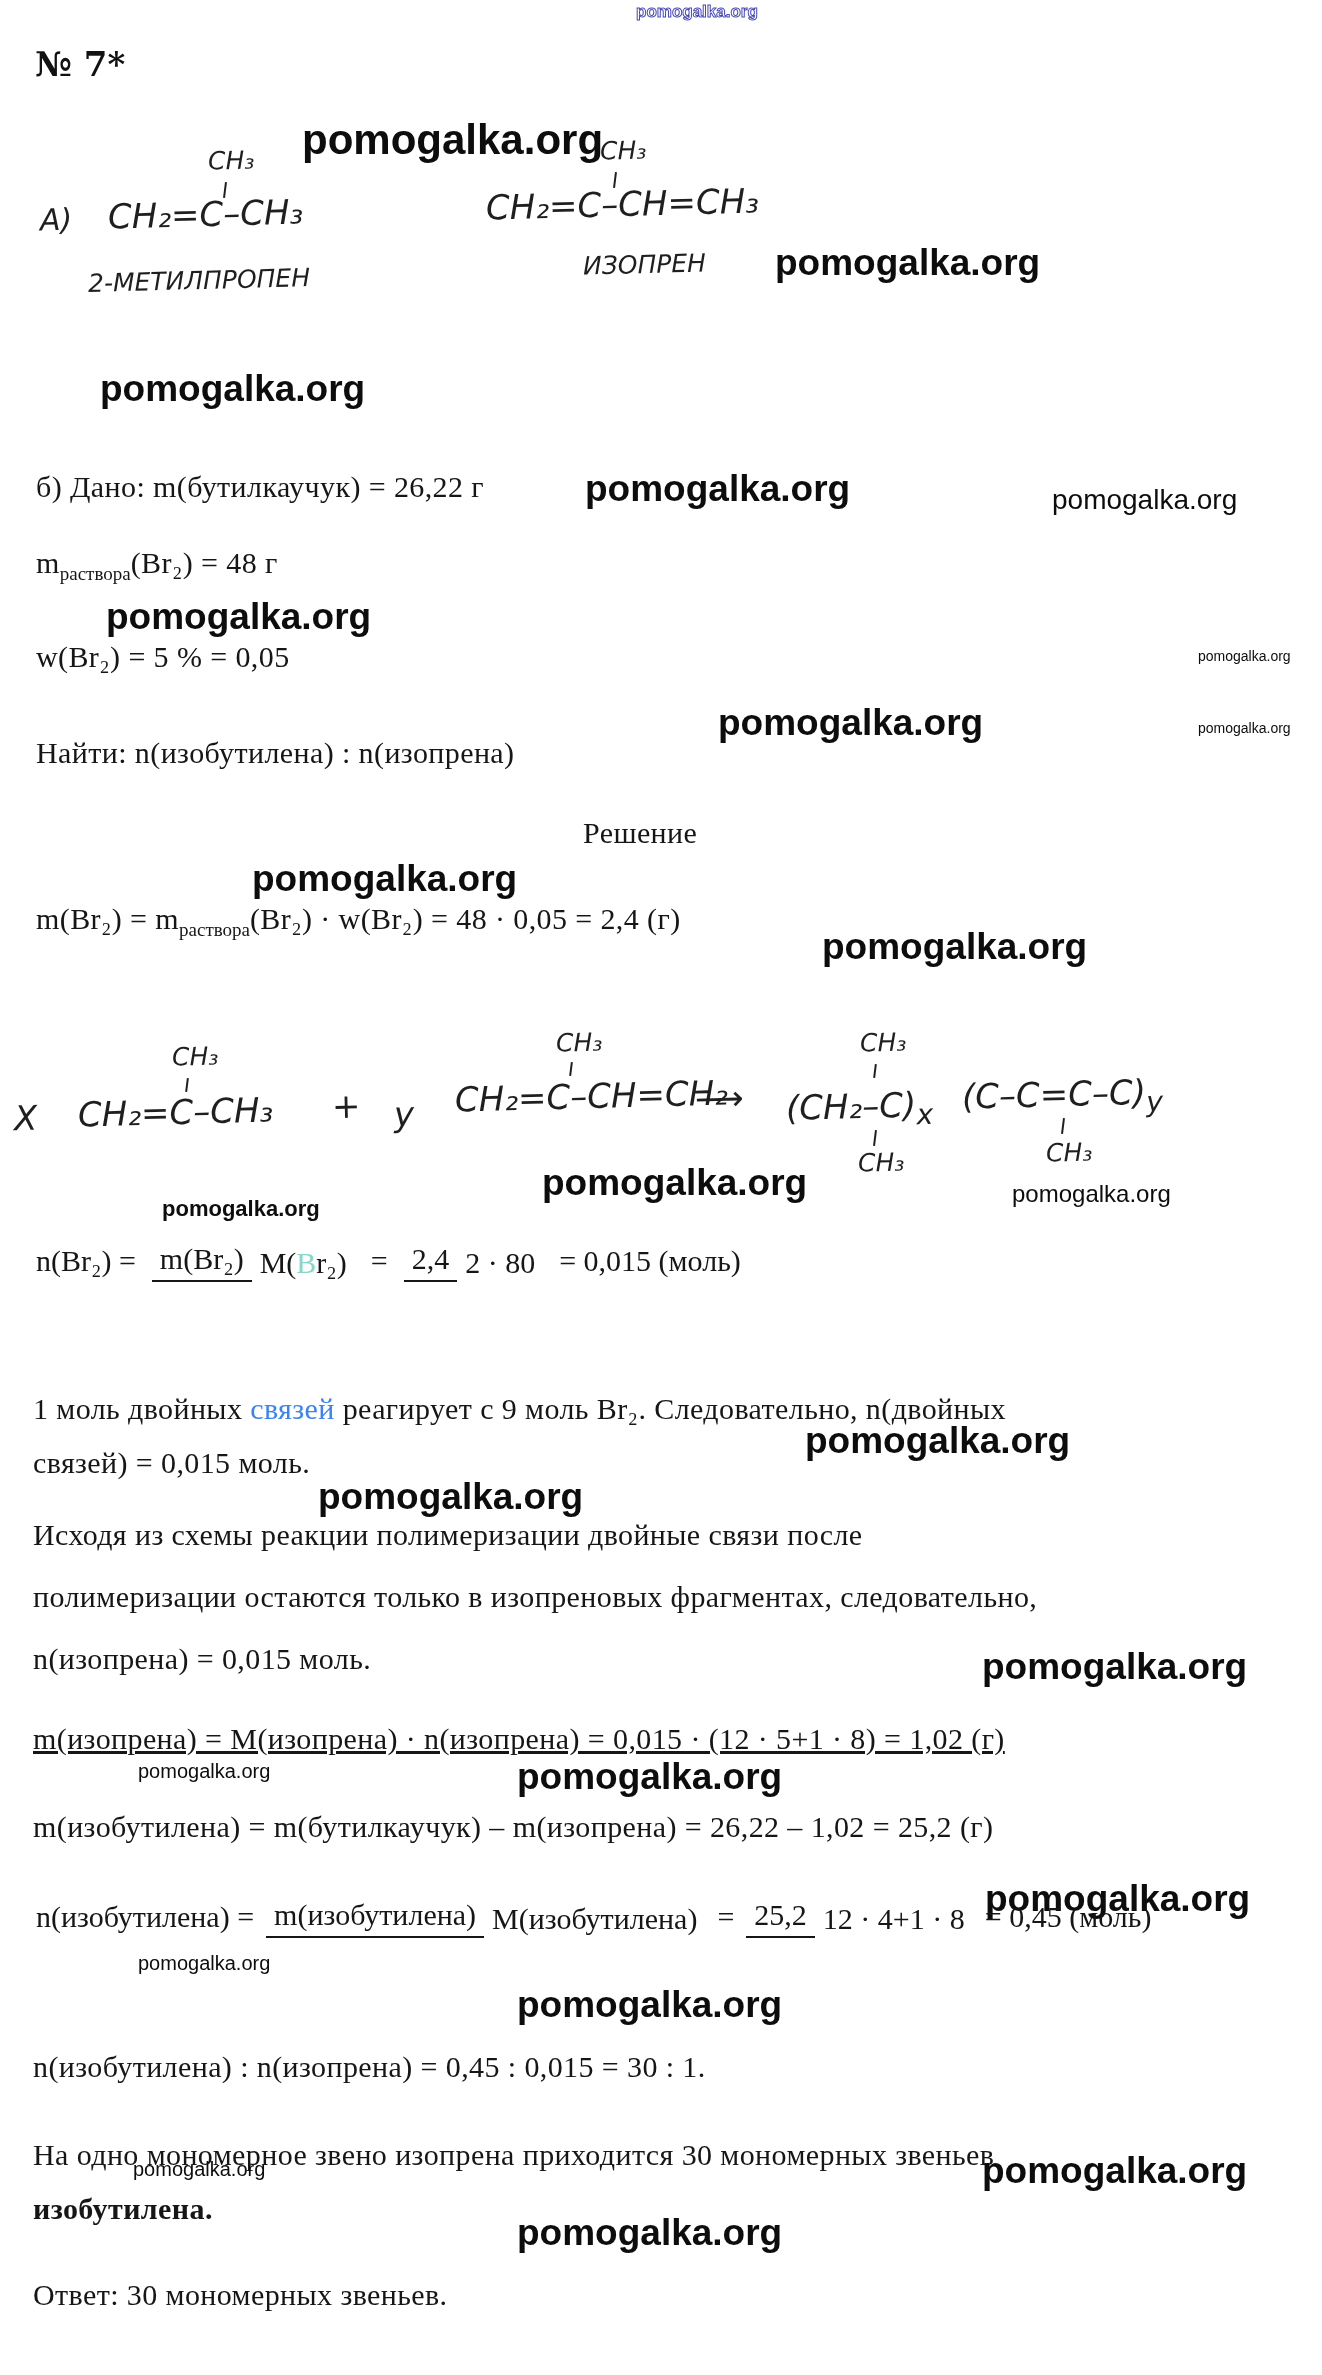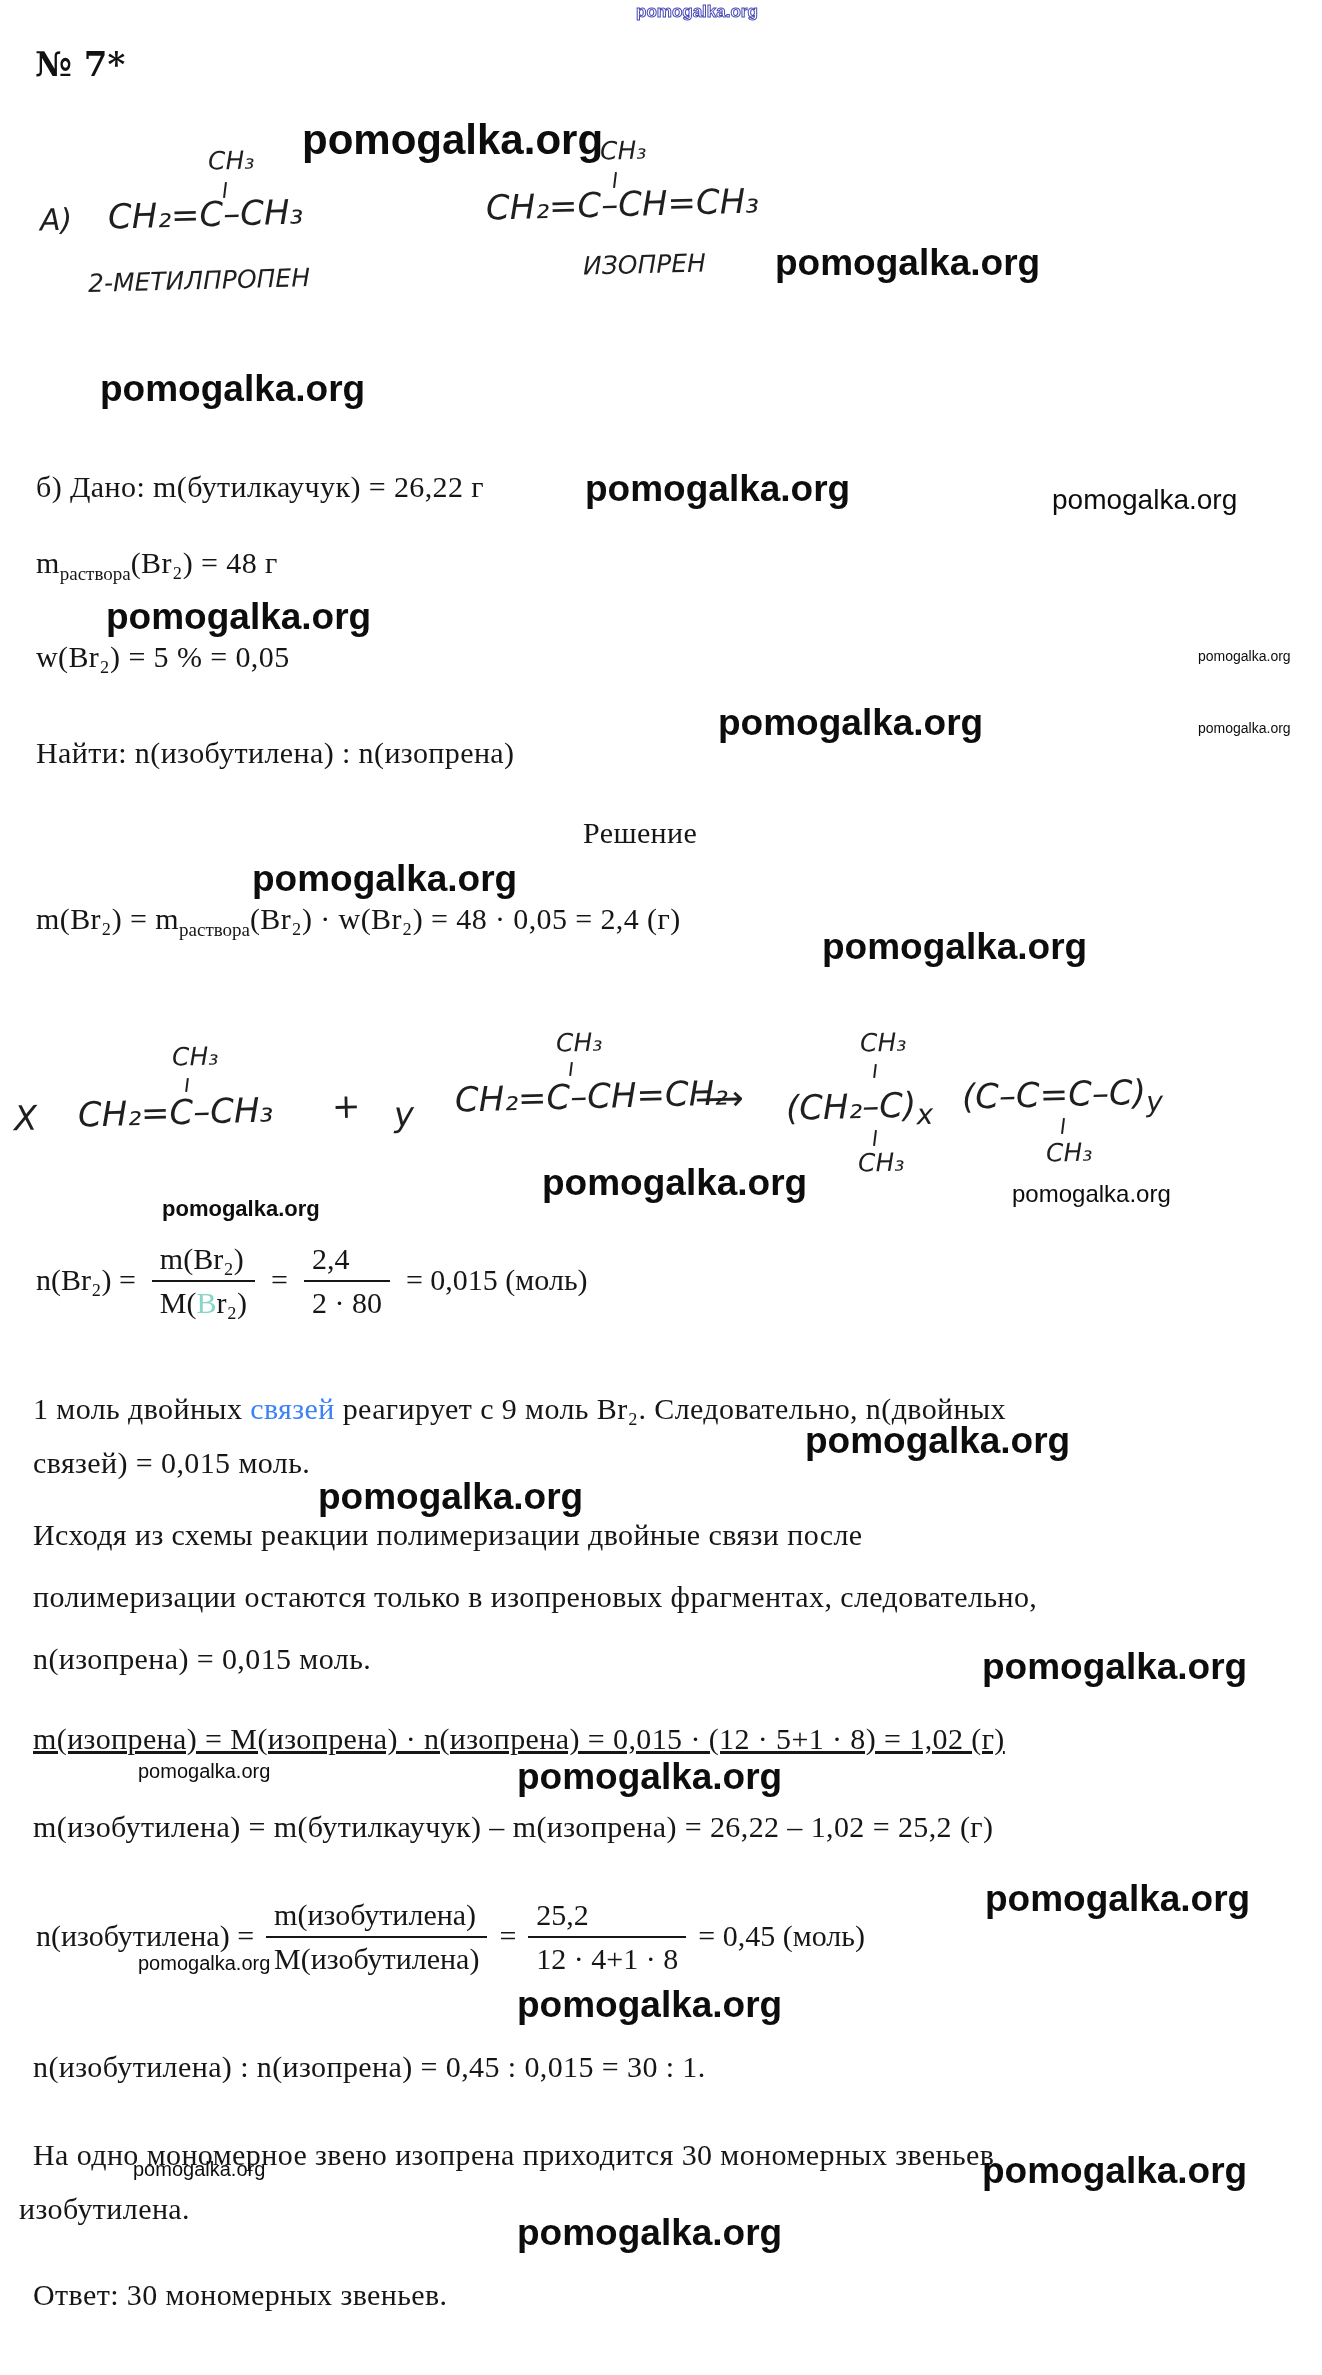--- a/index.html
+++ b/index.html
@@ -33,21 +33,21 @@
   .h26{font-size:25px;}
   .tick{position:absolute;width:2px;background:#1f1f1f;transform:rotate(7deg);}
 
   
   .heading{position:absolute;font-family:"DejaVu Serif",serif;font-weight:700;
            font-size:34px;color:#111;white-space:nowrap;}
 
   
   .frow{position:absolute;display:flex;align-items:center;gap:12px;
         font-family:"Liberation Serif",serif;font-size:30px;color:#161616;white-space:nowrap;}
-  .frac{display:inline-flex;flex-direction:column;}
+  .frac{display:inline-flex;flex-direction:row;align-items:center;}
   .frac .num{padding:2px 8px 4px 8px;border-bottom:2px solid #161616;}
   .frac .den{padding:4px 8px 0 8px;}
 </style>
 </head>
 <body>
 
 <div id="page">
 
   <div class="wm wm-outline" style="left:596px;top:2px;">pomogalka.org</div>
 
@@ -159,18 +159,18 @@
     <span>= 0,45 (моль)</span>
   </div>
   <div class="wm wm-s20" style="left:98px;top:1952px;">pomogalka.org</div>
   <div class="wm wm-b" style="left:477px;top:1984px;">pomogalka.org</div>
 
   <div class="tline" style="left:33px;top:2050px;">n(изобутилена) : n(изопрена) = 0,45 : 0,015 = 30 : 1.</div>
 
   <div class="tline" style="left:33px;top:2138px;">На одно мономерное звено изопрена приходится 30 мономерных звеньев</div>
   <div class="wm wm-s20" style="left:93px;top:2158px;">pomogalka.org</div>
   <div class="wm wm-b" style="left:942px;top:2150px;">pomogalka.org</div>
-  <div class="tline" style="left:19px;top:2192px;">изобутилена.</div>
+  <div class="tline" style="left:33px;top:2192px;font-weight:bold;">изобутилена.</div>
   <div class="wm wm-b" style="left:477px;top:2212px;">pomogalka.org</div>
 
   <div class="tline" style="left:33px;top:2278px;">Ответ: 30 мономерных звеньев.</div>
 
 </div>
 
 </body></html>

